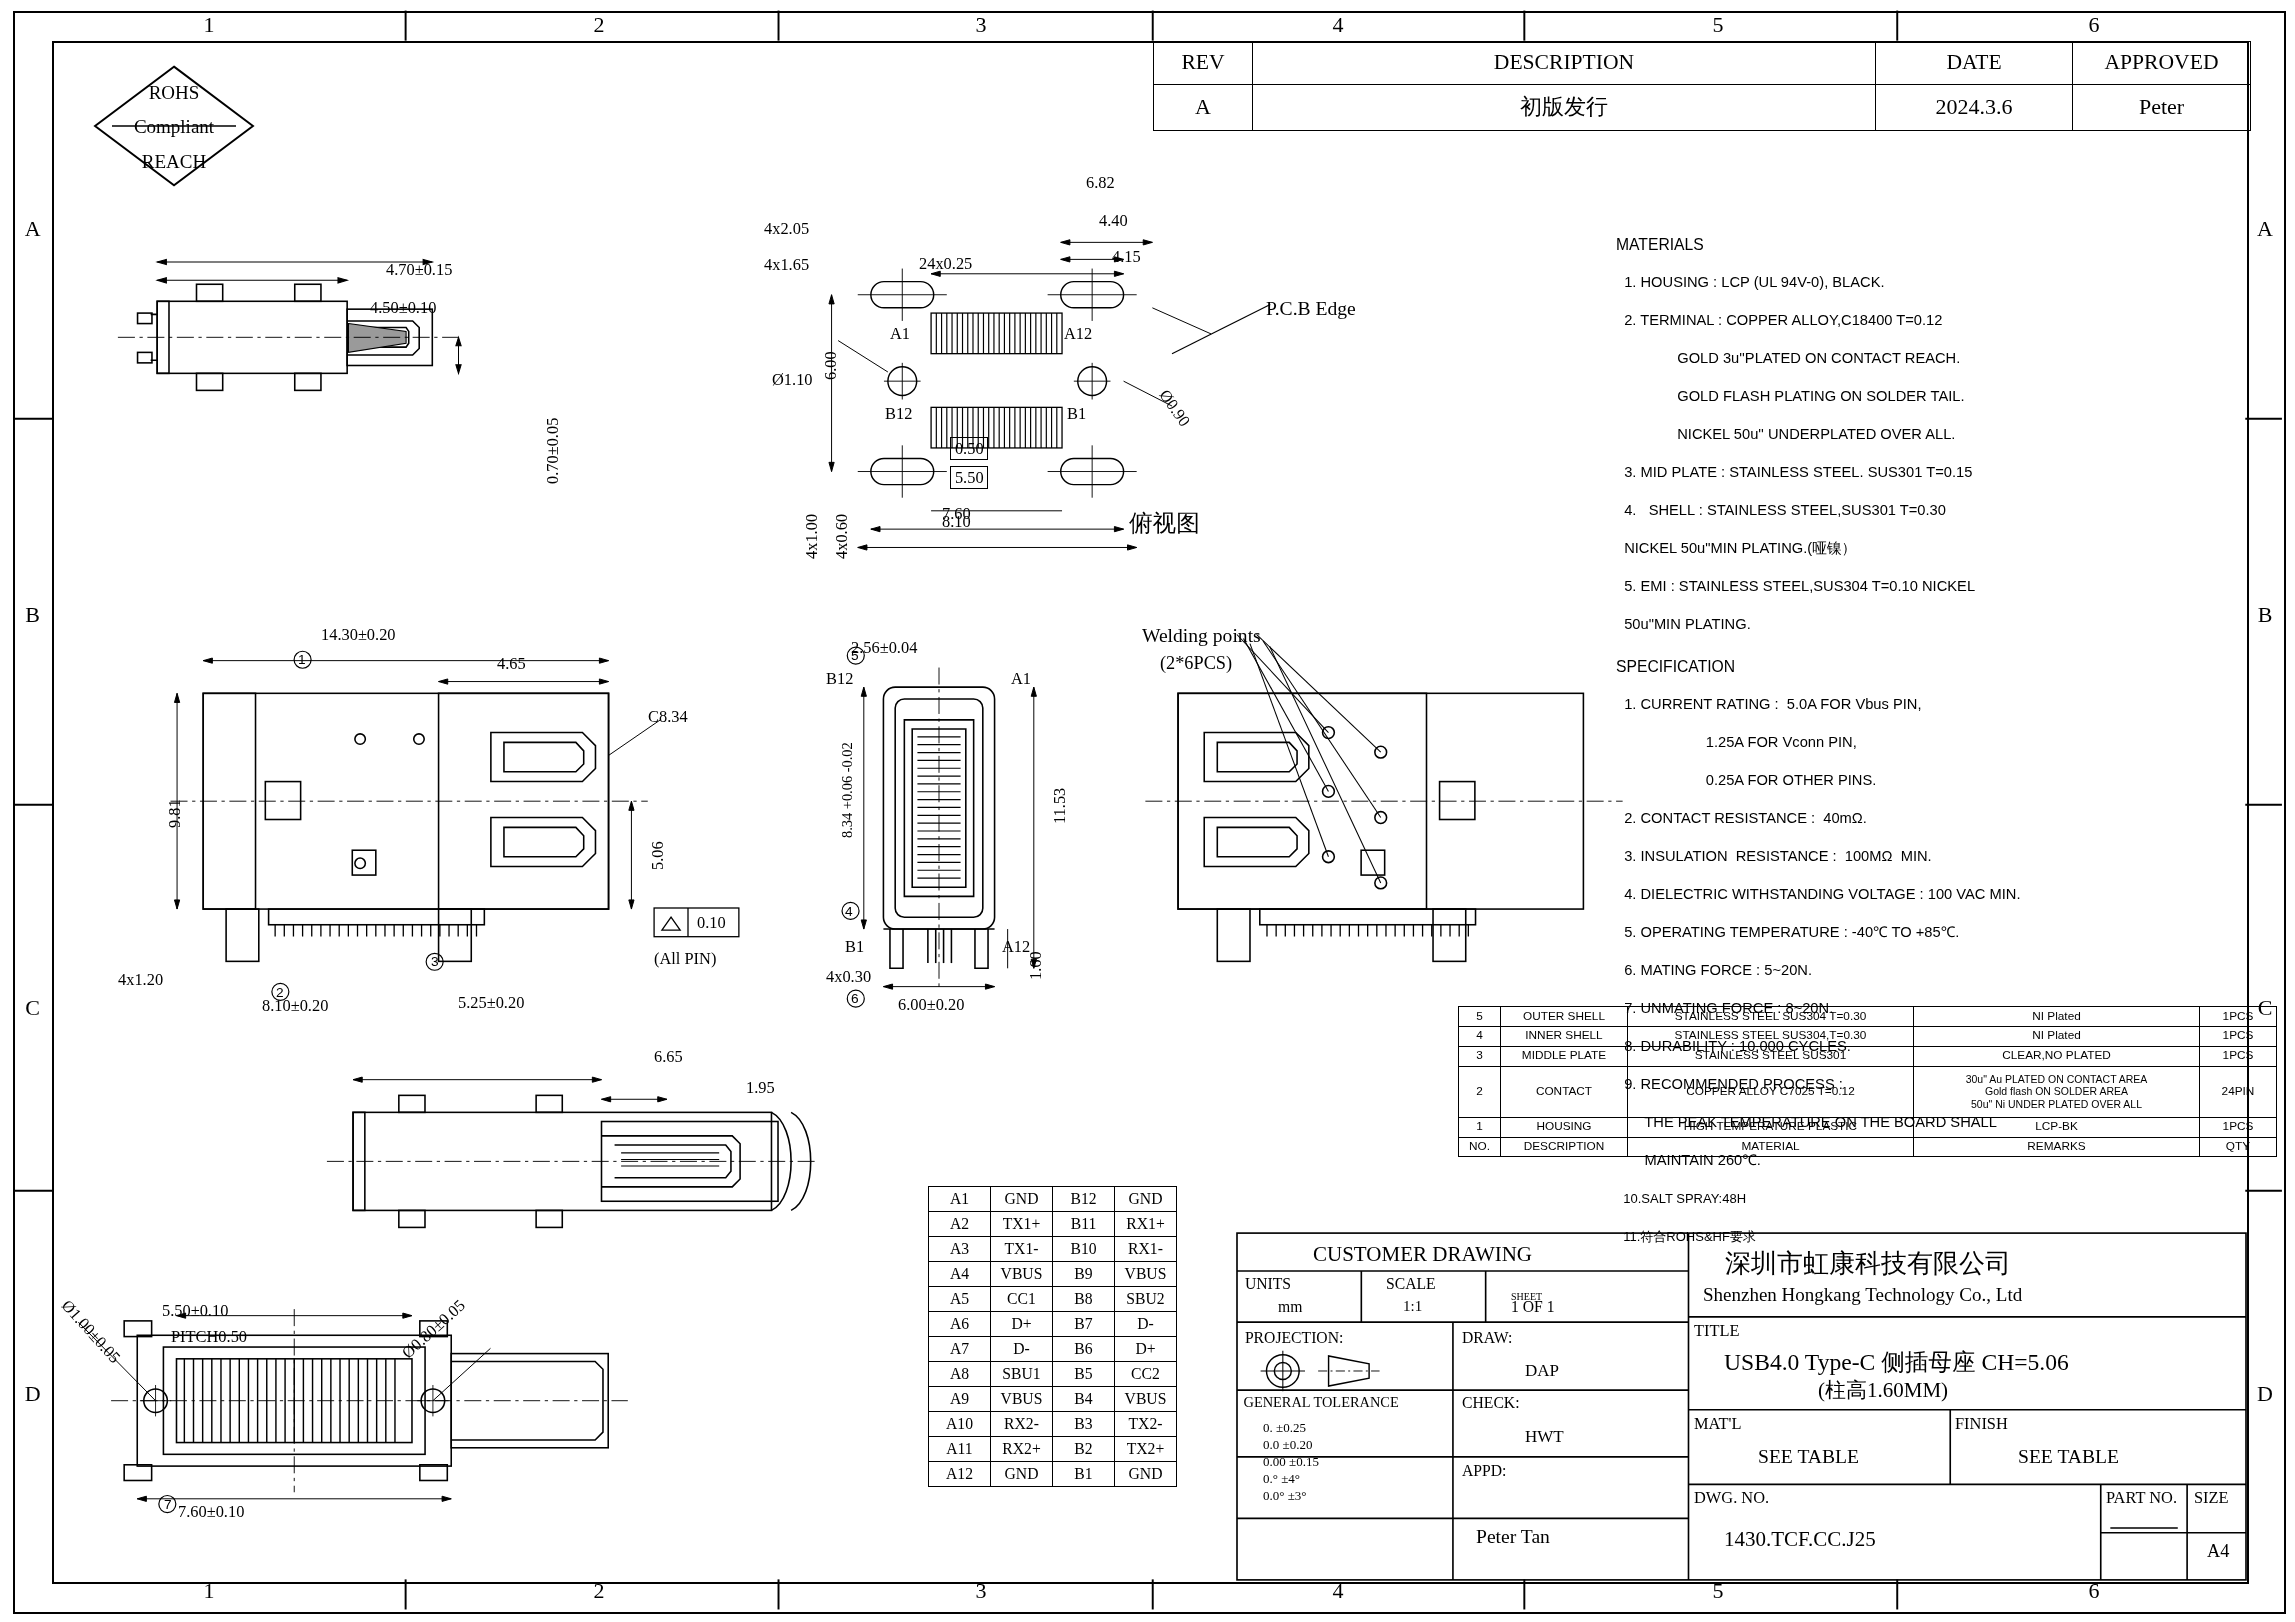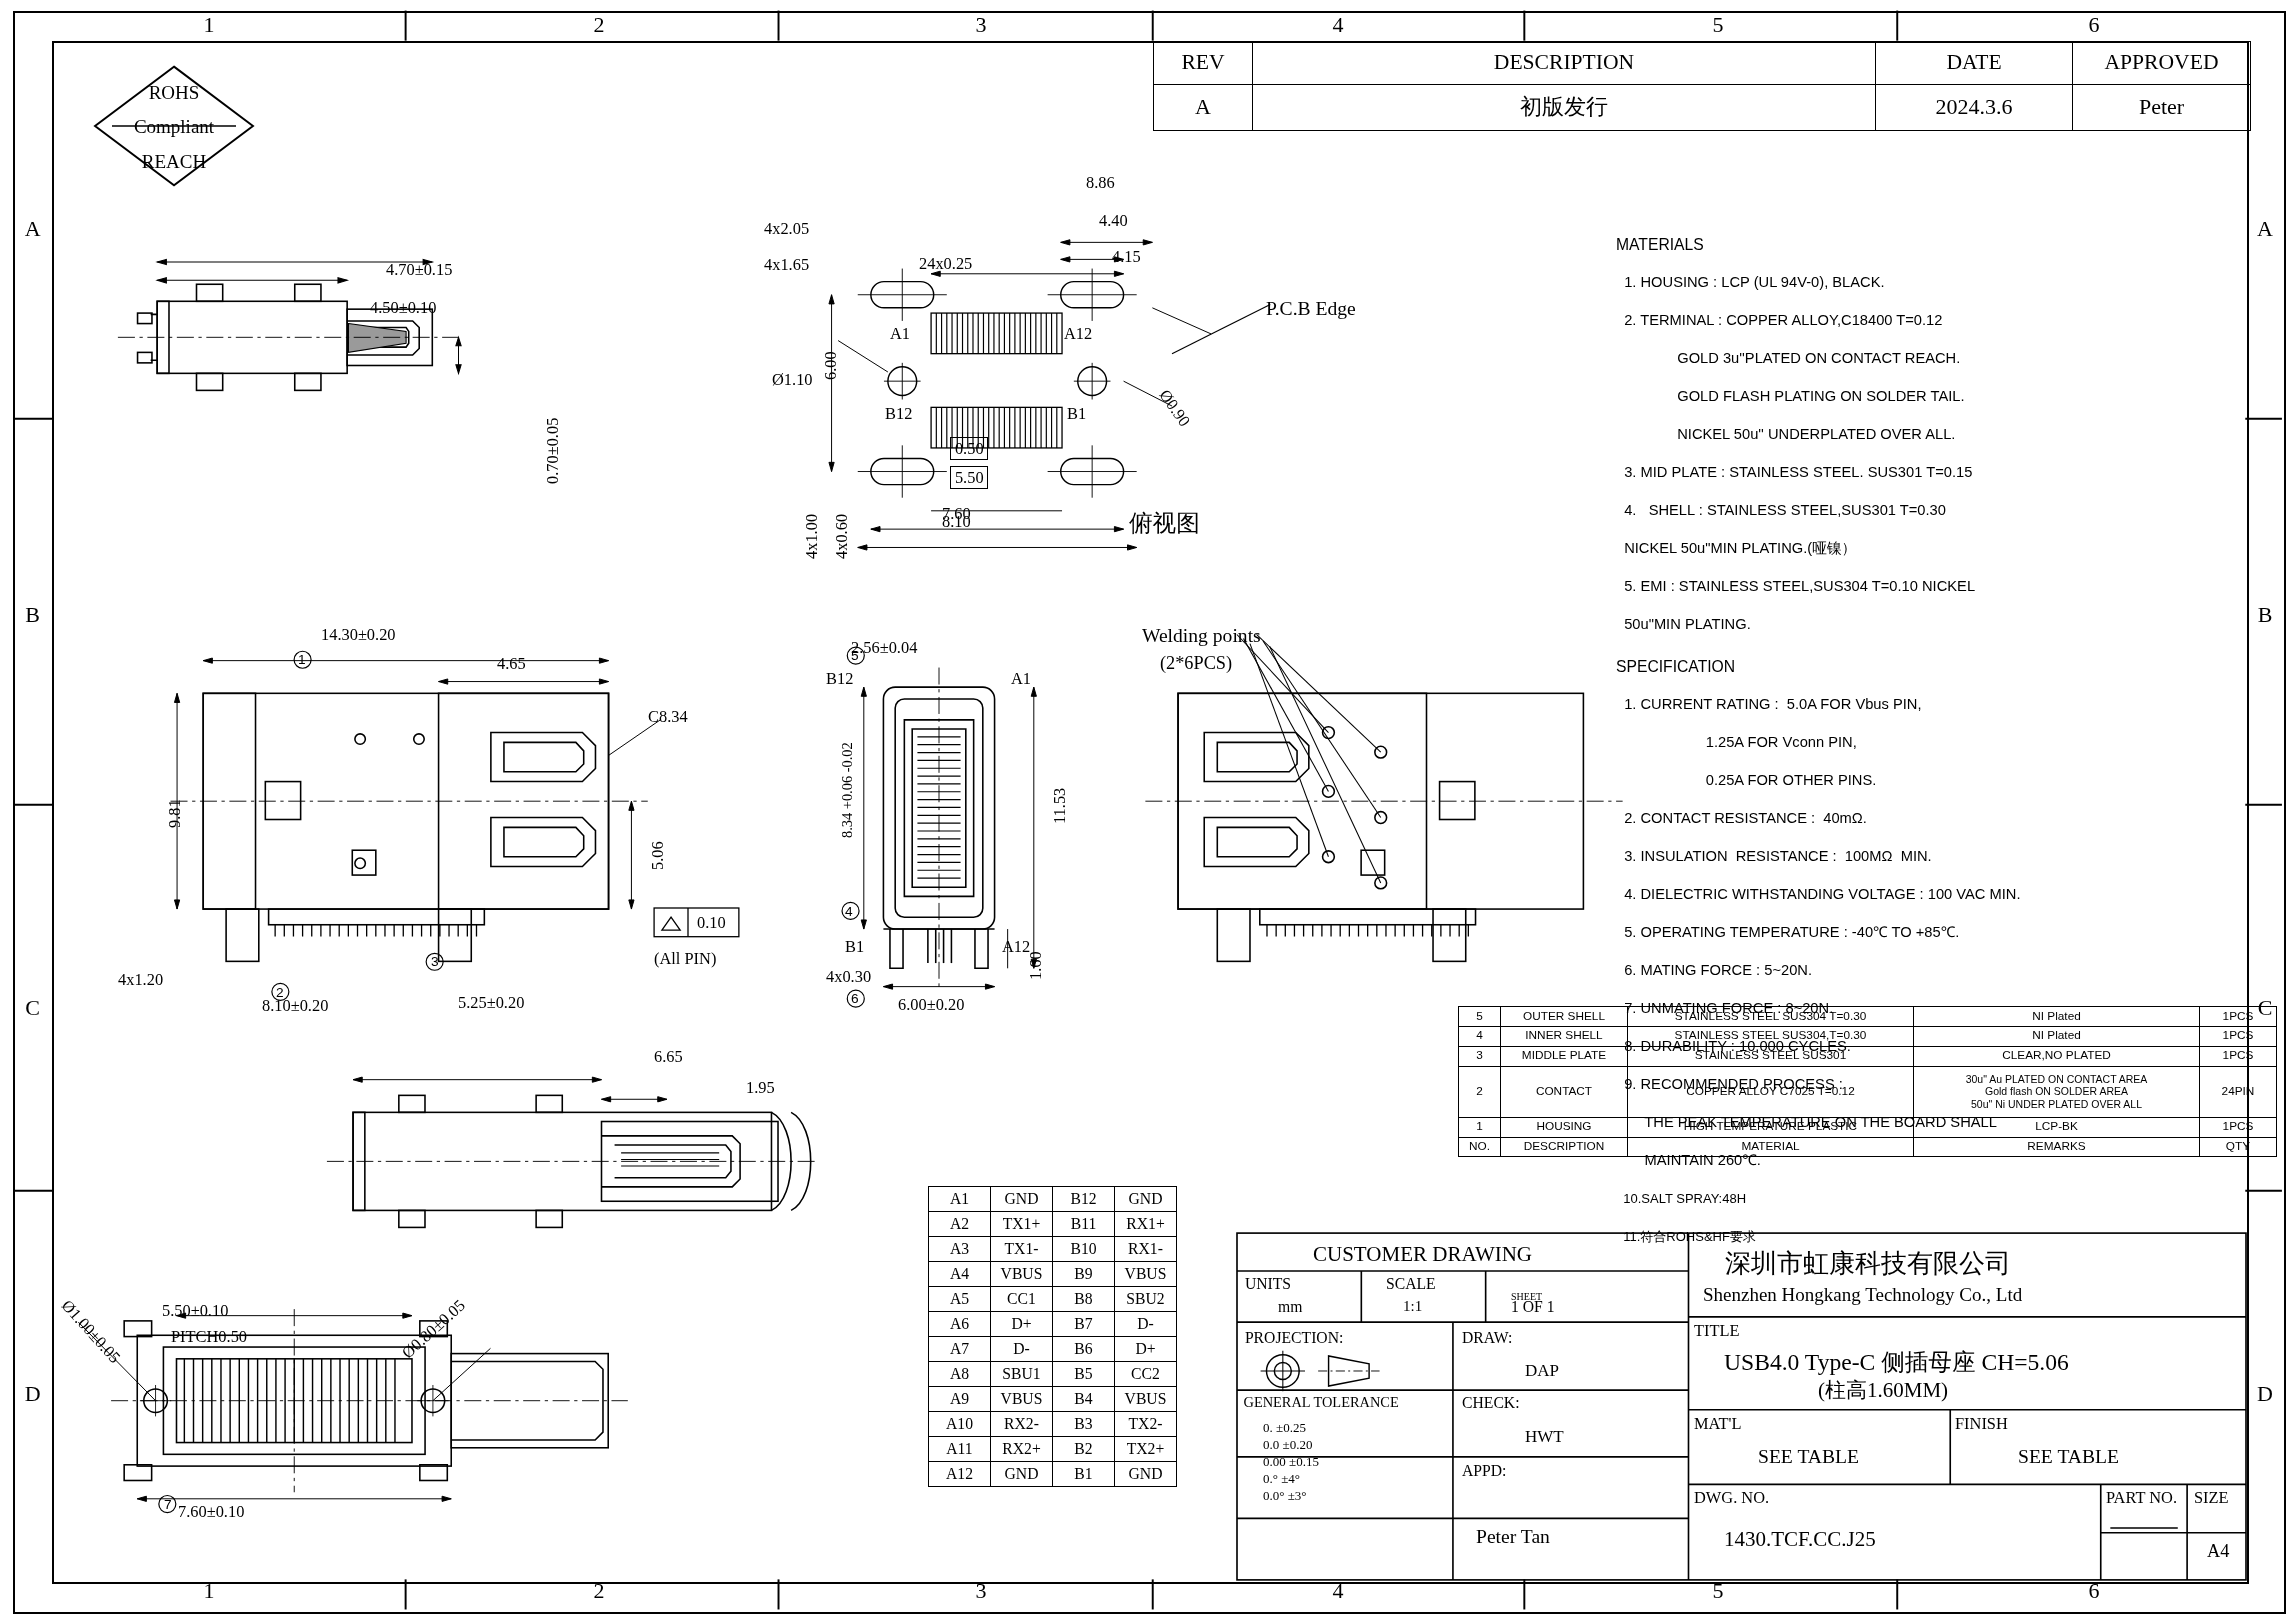--- a/index.html
+++ b/index.html
@@ -304,21 +304,21 @@
       <line x1="566" y1="272" x2="640" y2="310"></line>
       <line x1="130" y1="210" x2="206" y2="258"></line>
     </g>
 
     <g stroke="#000" stroke-width="1.8" fill="none">
       <line x1="700" y1="200" x2="790" y2="155"></line>
       <line x1="640" y1="230" x2="700" y2="200"></line>
     </g>
   </svg>
 
-  <div class="lbl" style="left:1086px;top:173px;">8.86</div>
+  <div class="lbl" style="left:1086px;top:173px;">6.82</div>
   <div class="lbl" style="left:1099px;top:211px;">4.40</div>
   <div class="lbl" style="left:1112px;top:247px;">4.15</div>
   <div class="lbl" style="left:764px;top:219px;">4x2.05</div>
   <div class="lbl" style="left:764px;top:255px;">4x1.65</div>
   <div class="lbl" style="left:919px;top:254px;">24x0.25</div>
   <div class="lbl rot" style="left:821px;top:380px;transform:rotate(-90deg);">6.00</div>
   <div class="lbl" style="left:772px;top:370px;">Ø1.10</div>
   <div class="lbl rot" style="left:1171px;top:386px;transform:rotate(55deg);">Ø0.90</div>
   <div class="lbl" style="left:950px;top:437px;border:1.3px solid #000;padding:0.7px 3.9px;">0.50</div>
   <div class="lbl" style="left:950px;top:466px;border:1.3px solid #000;padding:0.7px 3.9px;">5.50</div>

